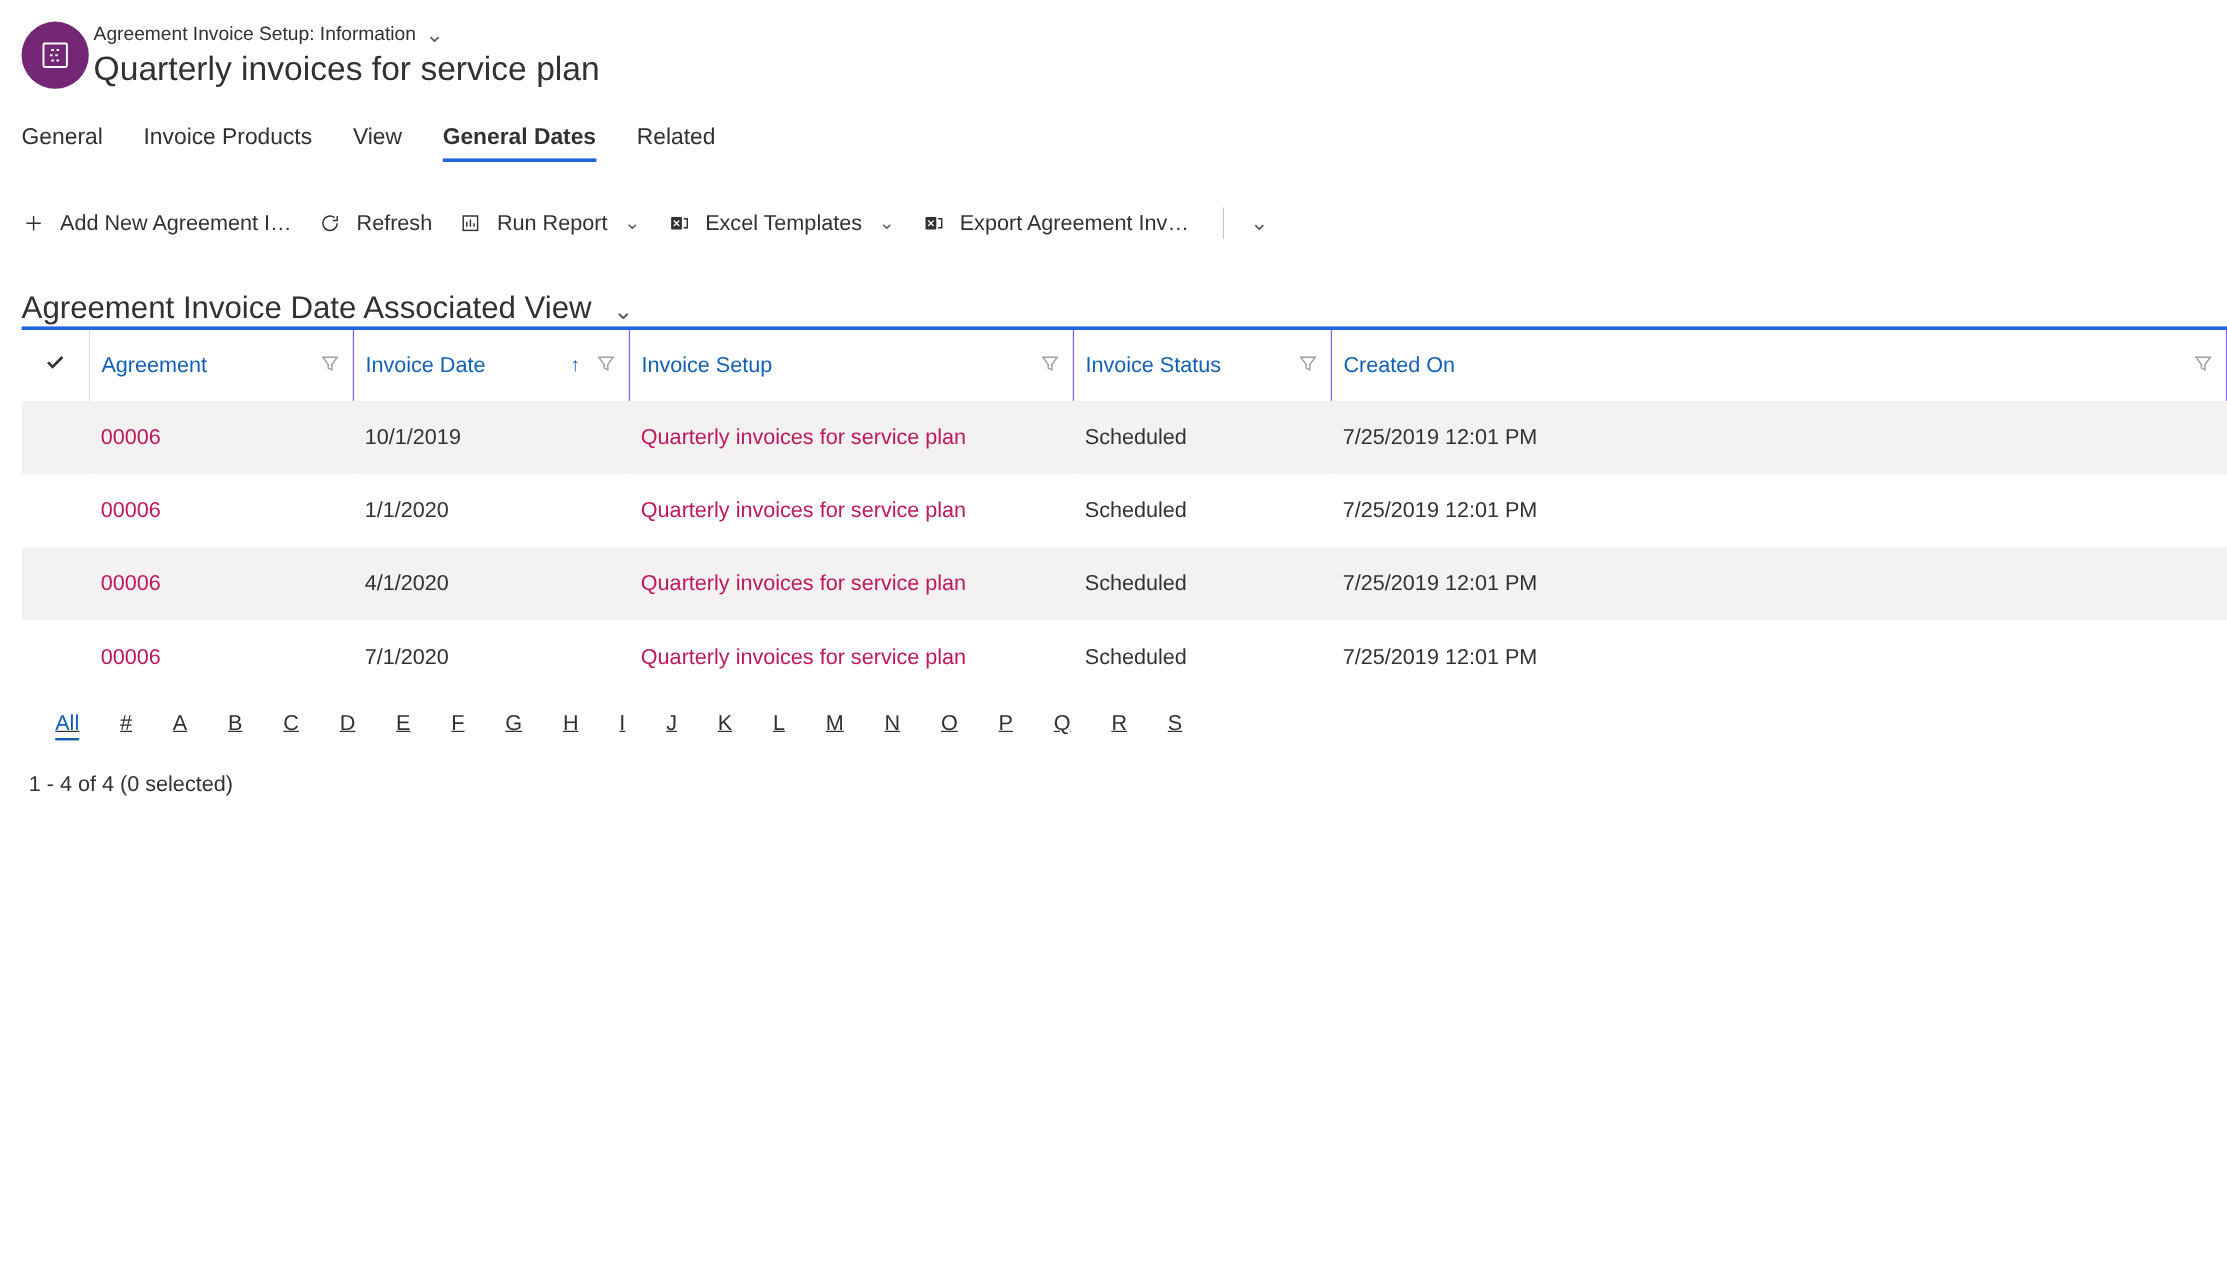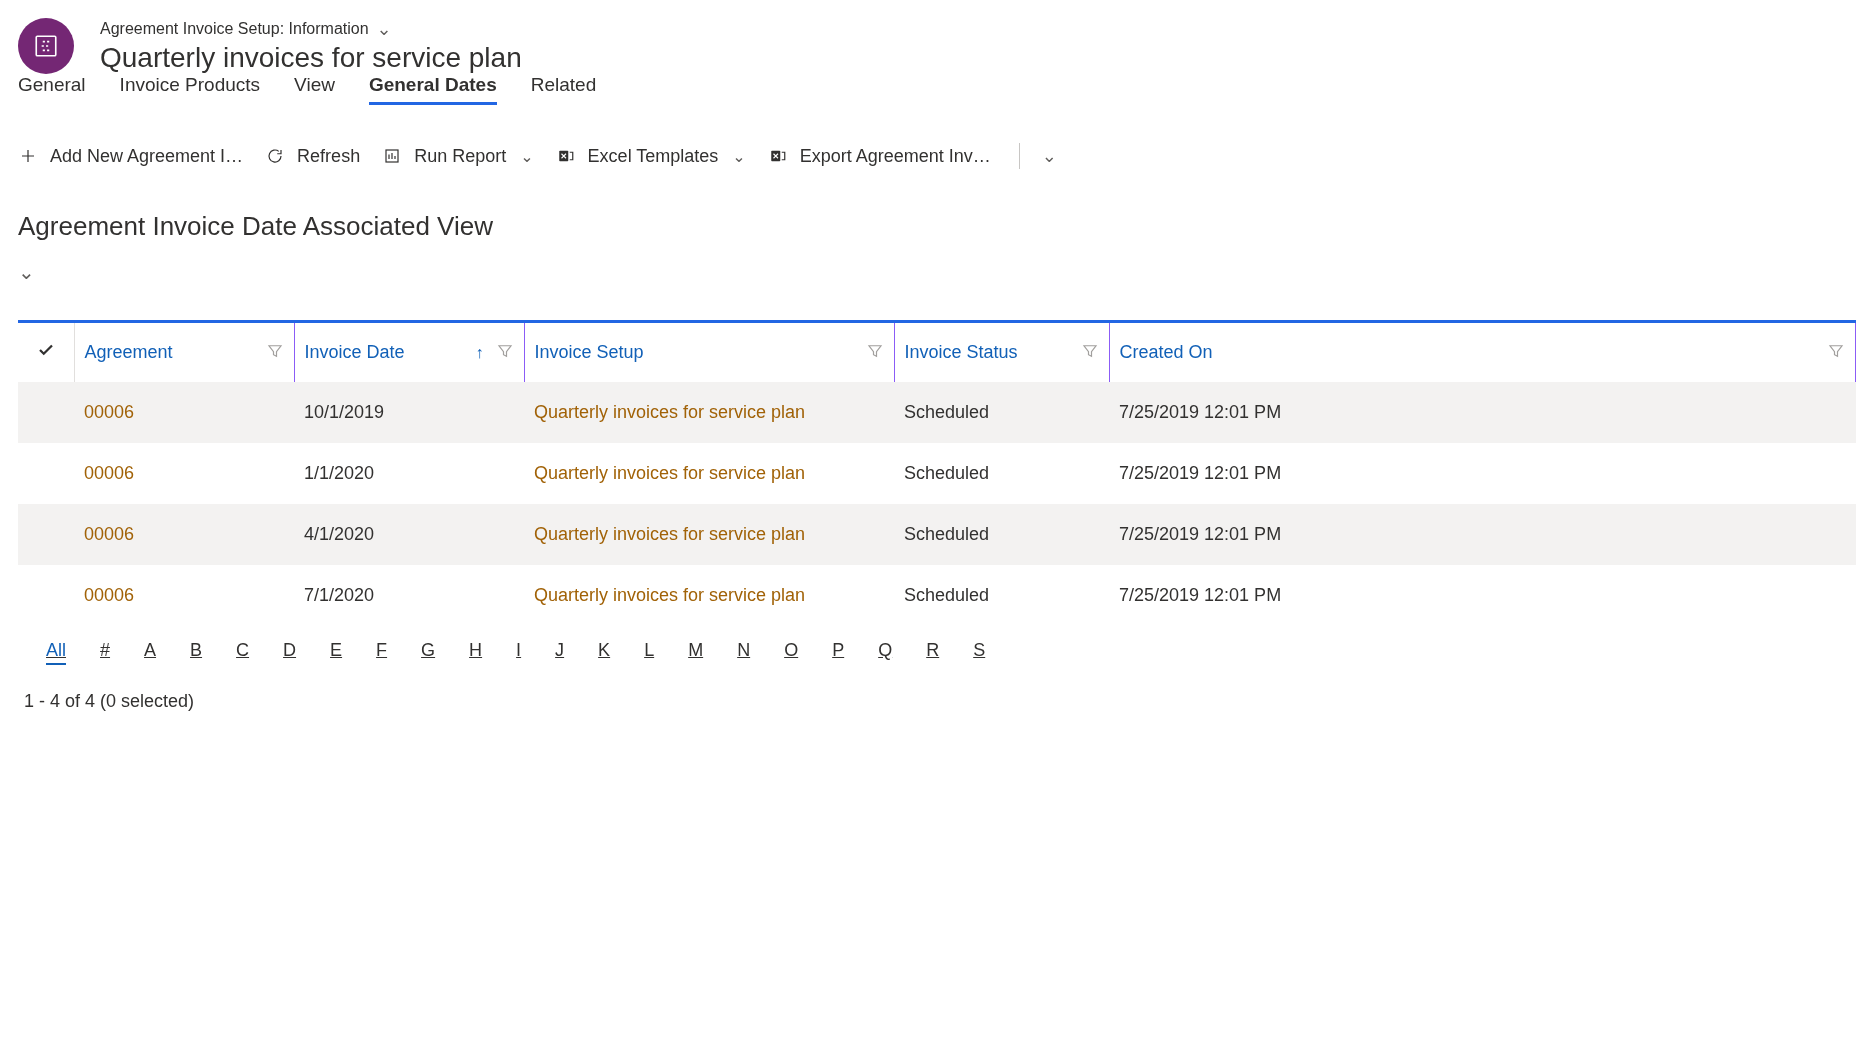--- a/index.html
+++ b/index.html
@@ -10,21 +10,22 @@
   body {
     font-family: "Segoe UI", -apple-system, sans-serif;
     font-size: 14px;
     color: #323130;
     background: #fff;
     padding: 18px 0 0 18px;
   }
   .header {
     display: flex;
     align-items: flex-start;
-    gap: 26px;
+    gap: 4px;
+    margin-bottom: 30px;
   }
   .entity-icon {
     width: 56px;
     height: 56px;
     border-radius: 50%;
     background: #742774;
     display: flex;
     align-items: center;
     justify-content: center;
     color: #fff;
@@ -110,27 +111,25 @@
     margin: 0 6px;
   }
   .overflow-chev {
     padding: 4px 8px;
     cursor: pointer;
     font-size: 18px;
     color: #605e5c;
   }
   .view-title {
     display: flex;
-    align-items: flex-start;
+    align-items: flex-end;
     gap: 18px;
     font-size: 26px;
     font-weight: 400;
-    margin-bottom: 36px;
-    cursor: pointer;
-    flex-direction: column;
+    cursor: pointer;
   }
   .view-title .chev {
     font-size: 20px;
     color: #605e5c;
   }
   .grid-wrap {
     border-top: 3px solid #2266E3;
   }
   table.grid {
     width: 100%;
@@ -173,21 +172,21 @@
     font-size: 18px;
     color: #323130;
     white-space: nowrap;
     overflow: hidden;
     text-overflow: ellipsis;
   }
   .grid tbody tr:nth-child(odd) {
     background: #f3f2f1;
   }
   .grid td.link {
-    color: #a16207;
+    color: #be185d;
   }
   .grid td.check-cell {
     text-align: center;
   }
   .alpha {
     display: flex;
     gap: 34px;
     padding: 14px 10px 14px 28px;
     font-size: 18px;
     color: #323130;

